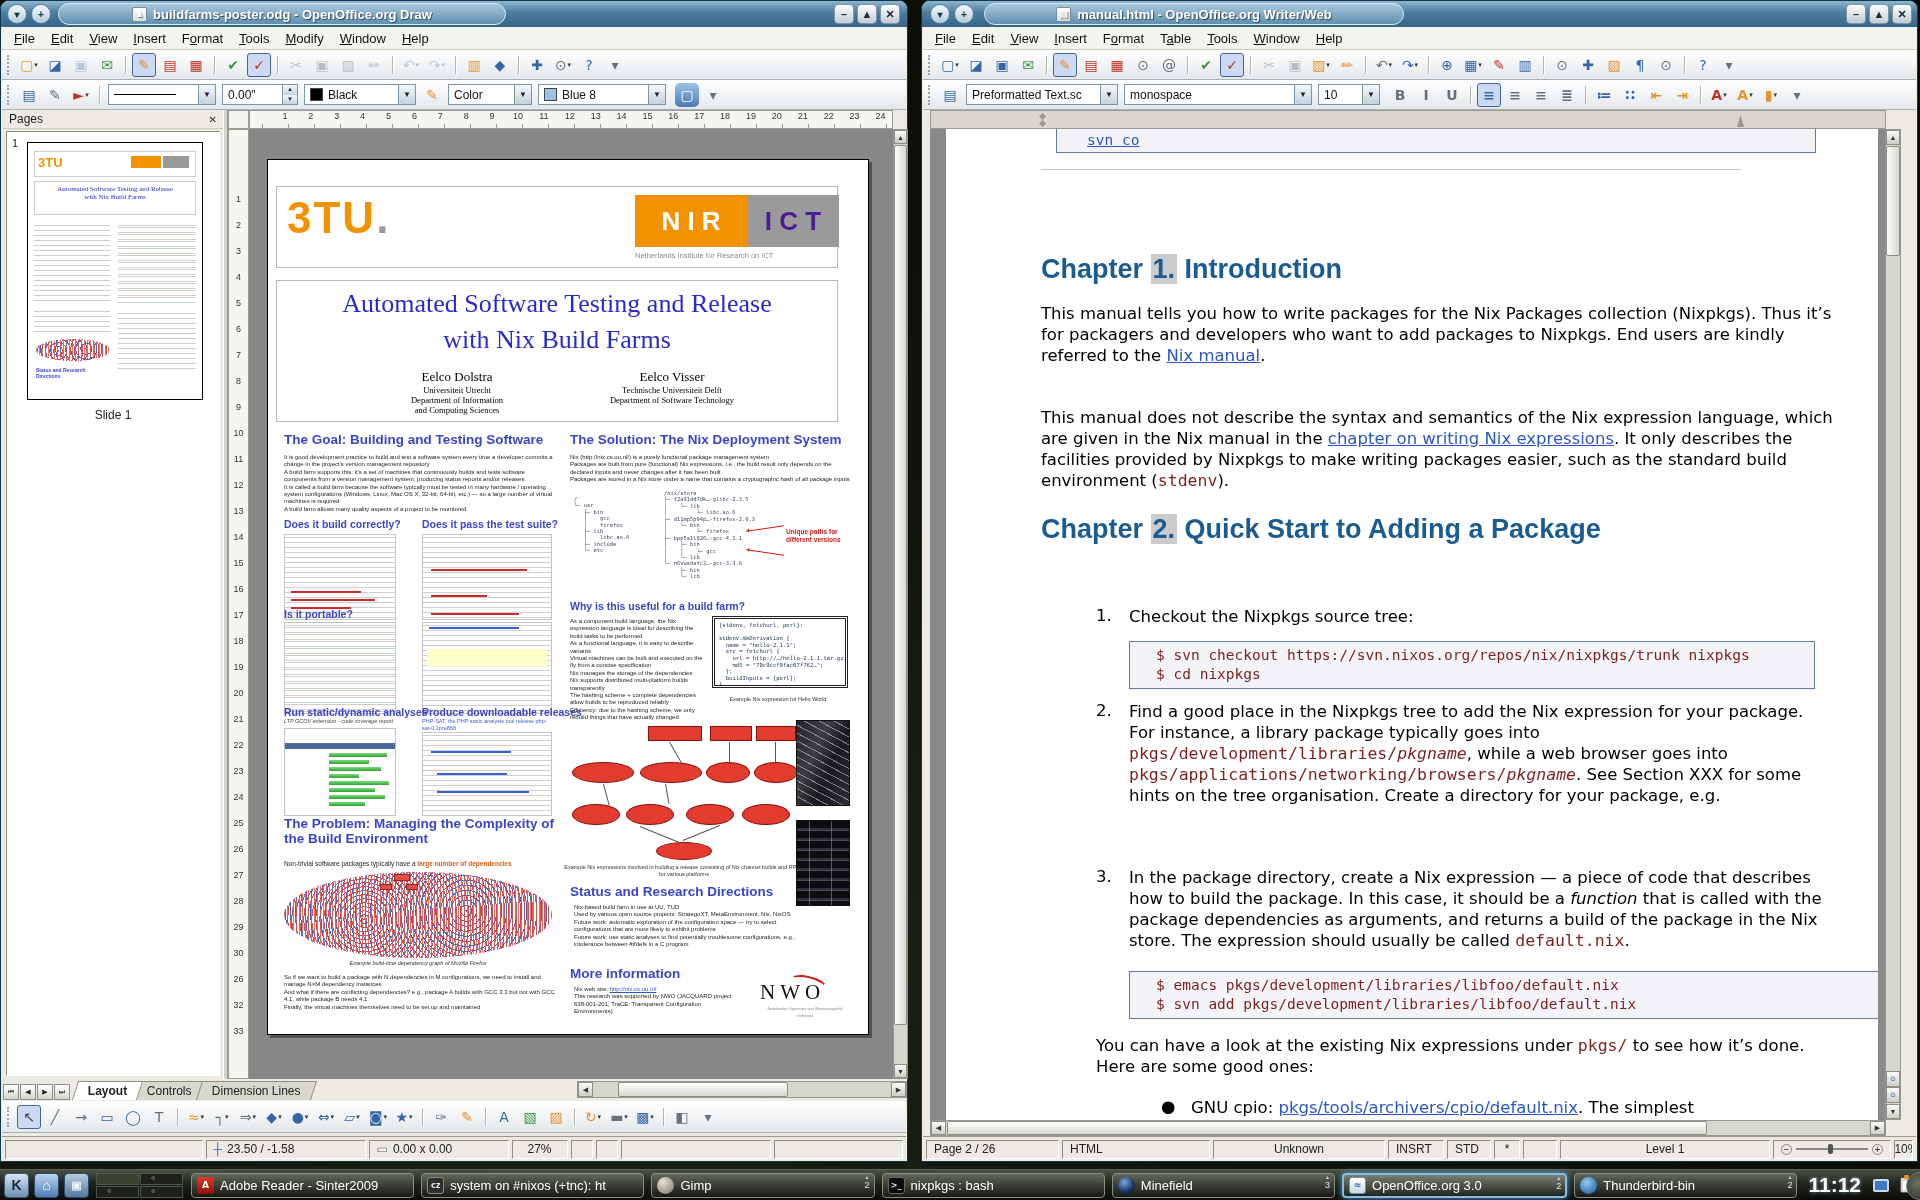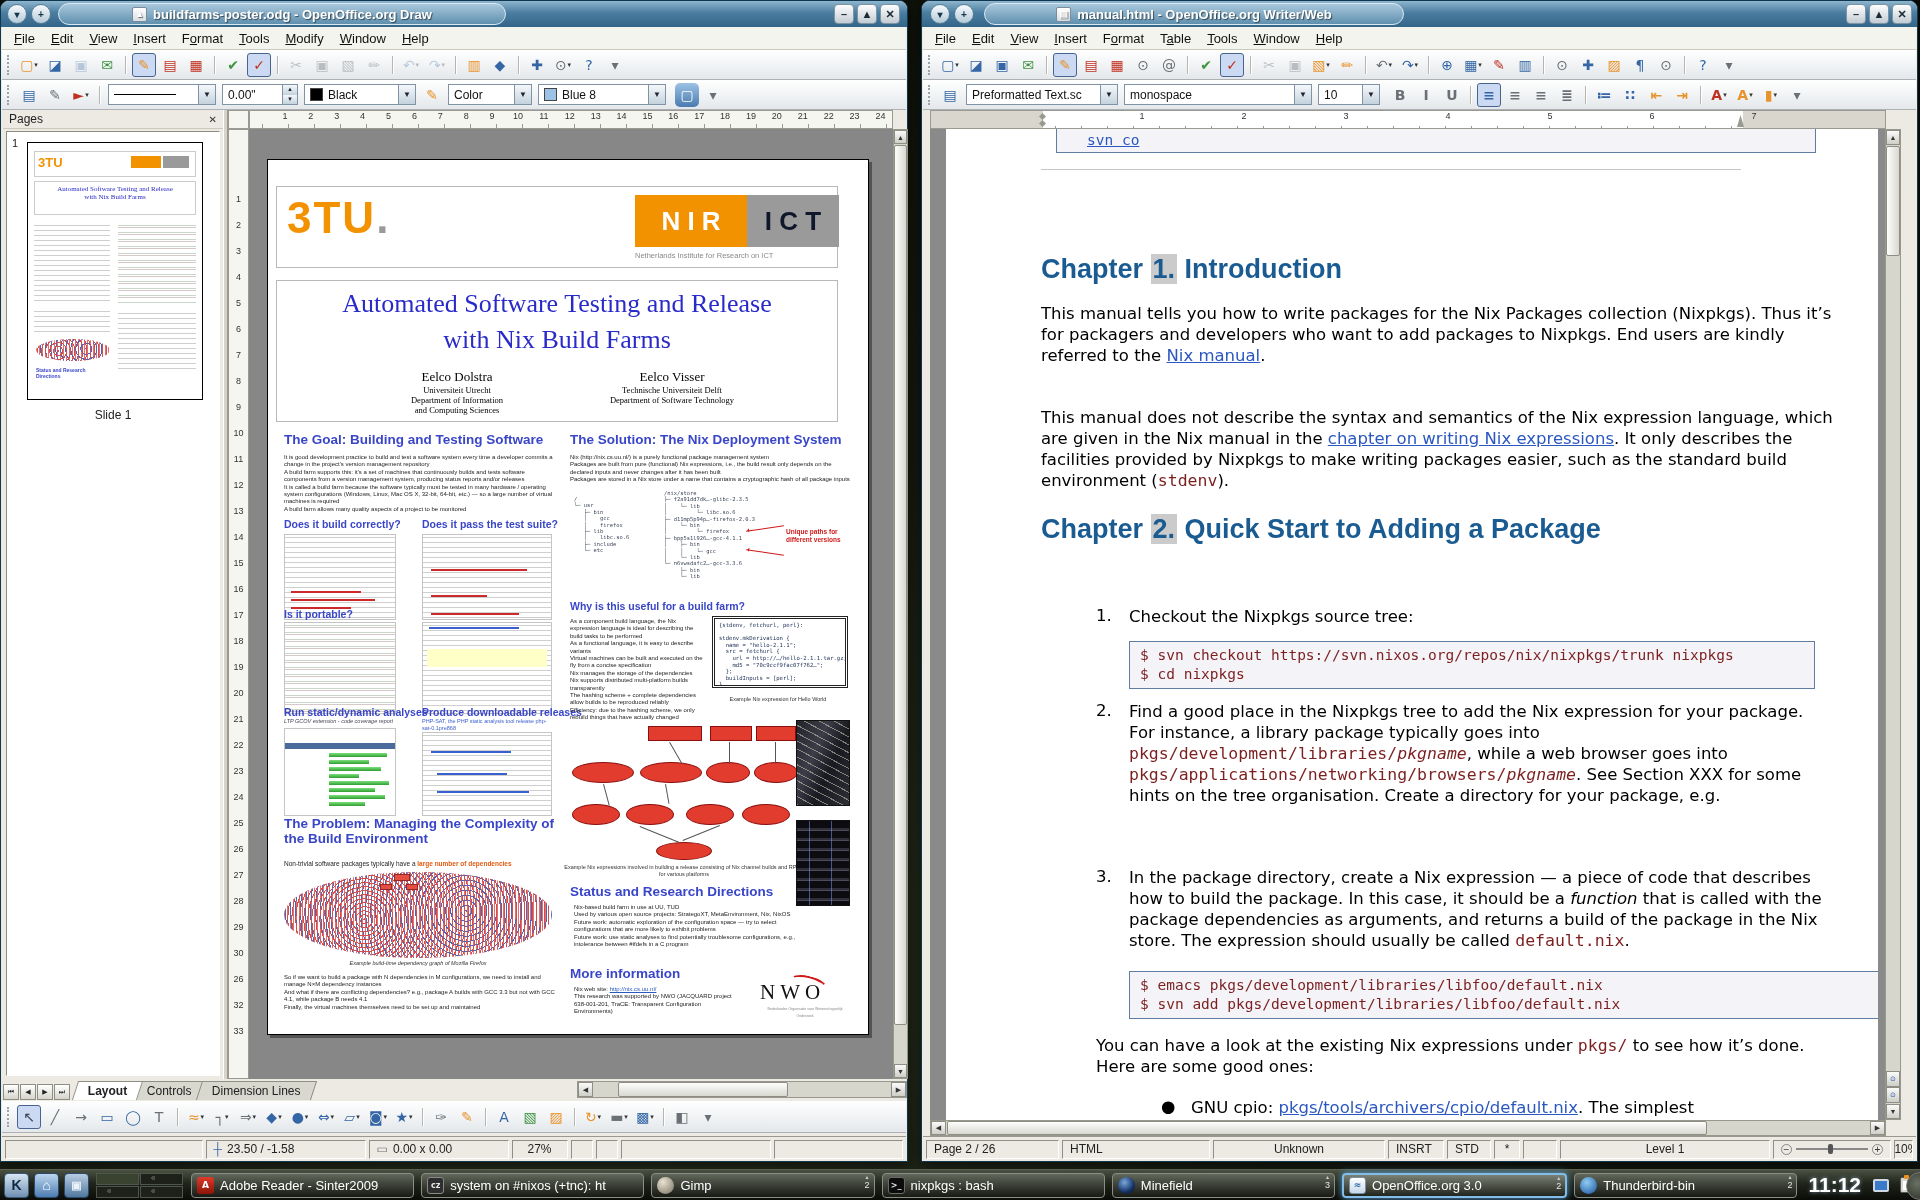--- a/index.html
+++ b/index.html
@@ -75,21 +75,21 @@
  transform:skewX(-18deg);height:19px}
 .tab>span{display:inline-block;transform:skewX(18deg)}
 .tab.active{background:#fff;font-weight:bold;z-index:2}
 
 .docarea{position:absolute;background:#8a8a8a;overflow:hidden}
 .docpage{position:absolute;background:#fff;overflow:hidden;font-family:"DejaVu Sans",sans-serif;color:#000}
 .para{position:absolute;font-size:16.5px;line-height:21px}
 .chapterh{position:absolute;font-family:Liberation Sans, sans-serif;font-weight:bold;font-size:27px;color:#1a5b92;white-space:nowrap}
 .fshade{background:#cbcbcb;padding:0 2px}
 .codebox{position:absolute;background:#f3f3f8;border:1px solid #5d7da2;font-family:"DejaVu Sans Mono",monospace;
- font-size:14.5px;line-height:19px;color:#7c1f1f;padding:4px 10px;white-space:pre}
+ font-size:14.5px;line-height:19px;color:#7c1f1f;padding:4px 26px;white-space:pre}
 .seg-p{}
 .seg-link{color:#2b57c0;text-decoration:underline}
 .seg-code{font-family:"DejaVu Sans Mono",monospace;color:#7c1f1f}
 .seg-codei{font-family:"DejaVu Sans Mono",monospace;color:#7c1f1f;font-style:italic}
 .seg-i{font-style:italic}
 .seg-em-orange{color:#e05b10;font-weight:bold}
 .olnum{position:absolute;font-size:16.5px}
 .docbullet{position:absolute;font-size:16.5px}
 
 .pbox{position:absolute;border:1px solid #b8b8b8}
@@ -388,21 +388,21 @@
         <span class="rn" style="display:block;height:26px;line-height:26px">32</span>
         <span class="rn" style="display:block;height:26px;line-height:26px">33</span>
       </div>
 
     <div class="canvas" style="left:248px;top:128px;width:644px;height:950px">
       <div class="pagepaper" style="left:18px;top:30px;width:602px;height:876px">
 
         <div class="pbox" style="left:8px;top:26px;width:562px;height:82px">
           <span style="position:absolute;left:10px;top:6px;font-size:44px;font-weight:bold;letter-spacing:2px"><span class="orange">3TU</span><span style="color:#9a9a9a">.</span></span>
           <span style="position:absolute;left:358px;top:8px;width:112px;height:52px;background:#f39200;color:#fff;font-weight:bold;font-size:26px;display:flex;align-items:center;justify-content:center">N I R</span>
-          <span style="position:absolute;left:470px;top:8px;width:92px;height:52px;background:#9a9a9a;color:#0f172a;font-weight:bold;font-size:26px;display:flex;align-items:center;justify-content:center">I C T</span>
+          <span style="position:absolute;left:470px;top:8px;width:92px;height:52px;background:#9a9a9a;color:#4c1d95;font-weight:bold;font-size:26px;display:flex;align-items:center;justify-content:center">I C T</span>
           <span style="position:absolute;left:358px;top:64px;width:204px;font-size:7.5px;color:#8a8a8a;text-align:justify">Netherlands Institute for Research on ICT</span>
         </div>
 
         <div class="pbox" style="left:8px;top:120px;width:562px;height:142px">
           <div style="position:absolute;left:0;top:8px;width:100%;text-align:center;font-family:'Liberation Serif',serif;font-size:26px;color:#2a2ac8">Automated Software Testing and Release</div>
           <div style="position:absolute;left:0;top:44px;width:100%;text-align:center;font-family:'Liberation Serif',serif;font-size:26px;color:#2a2ac8">with Nix Build Farms</div>
           <div style="position:absolute;left:90px;top:88px;width:180px;text-align:center;font-family:'Liberation Serif',serif">
             <div style="font-size:13px">Eelco Dolstra</div>
             <div style="font-size:8.5px;line-height:10px;white-space:pre-line">Universiteit Utrecht
 Department of Information
@@ -894,23 +894,20 @@
             <i style="font-style:normal">▮</i>
             <i class="caret">▾</i>
           </span>
           <span class="ticon c-gray" style="font-weight:bold">
             <i style="font-style:normal">▾</i>
           </span>
         </span>
     </div>
 
     <div class="ruler" style="left:8px;top:109px;width:956px;height:19px;background:#d9d7cd">
-      <span class="hticks" style="position:absolute;left:112px;top:0;width:700px;height:19px;background-color:#fff;padding-left:48px;white-space:nowrap">
-        
-      <span class="rn" style="width:102px">1</span><span class="rn" style="width:102px">2</span><span class="rn" style="width:102px">3</span><span class="rn" style="width:102px">4</span><span class="rn" style="width:102px">5</span><span class="rn" style="width:102px">6</span><span class="rn" style="width:102px">7</span></span>
       <span style="position:absolute;left:108px;top:2px;width:7px;height:14px;background:#9a9a92;clip-path:polygon(50% 0,100% 25%,50% 50%,100% 75%,50% 100%,0 75%,50% 50%,0 25%)"></span>
       <span style="position:absolute;left:806px;top:4px;width:7px;height:12px;background:#9a9a92;clip-path:polygon(50% 0,100% 100%,0 100%)"></span>
     </div>
 
     <div class="docarea" style="left:8px;top:128px;width:955px;height:991px">
       <div class="docpage" style="left:16px;top:0;width:932px;height:991px">
 
         <div class="codebox" style="left:110px;top:-12px;width:760px;height:36px;overflow:hidden">
           <span class="seg-link" style="position:absolute;left:30px;bottom:2px;font-size:14.5px">svn co</span>
         </div>

